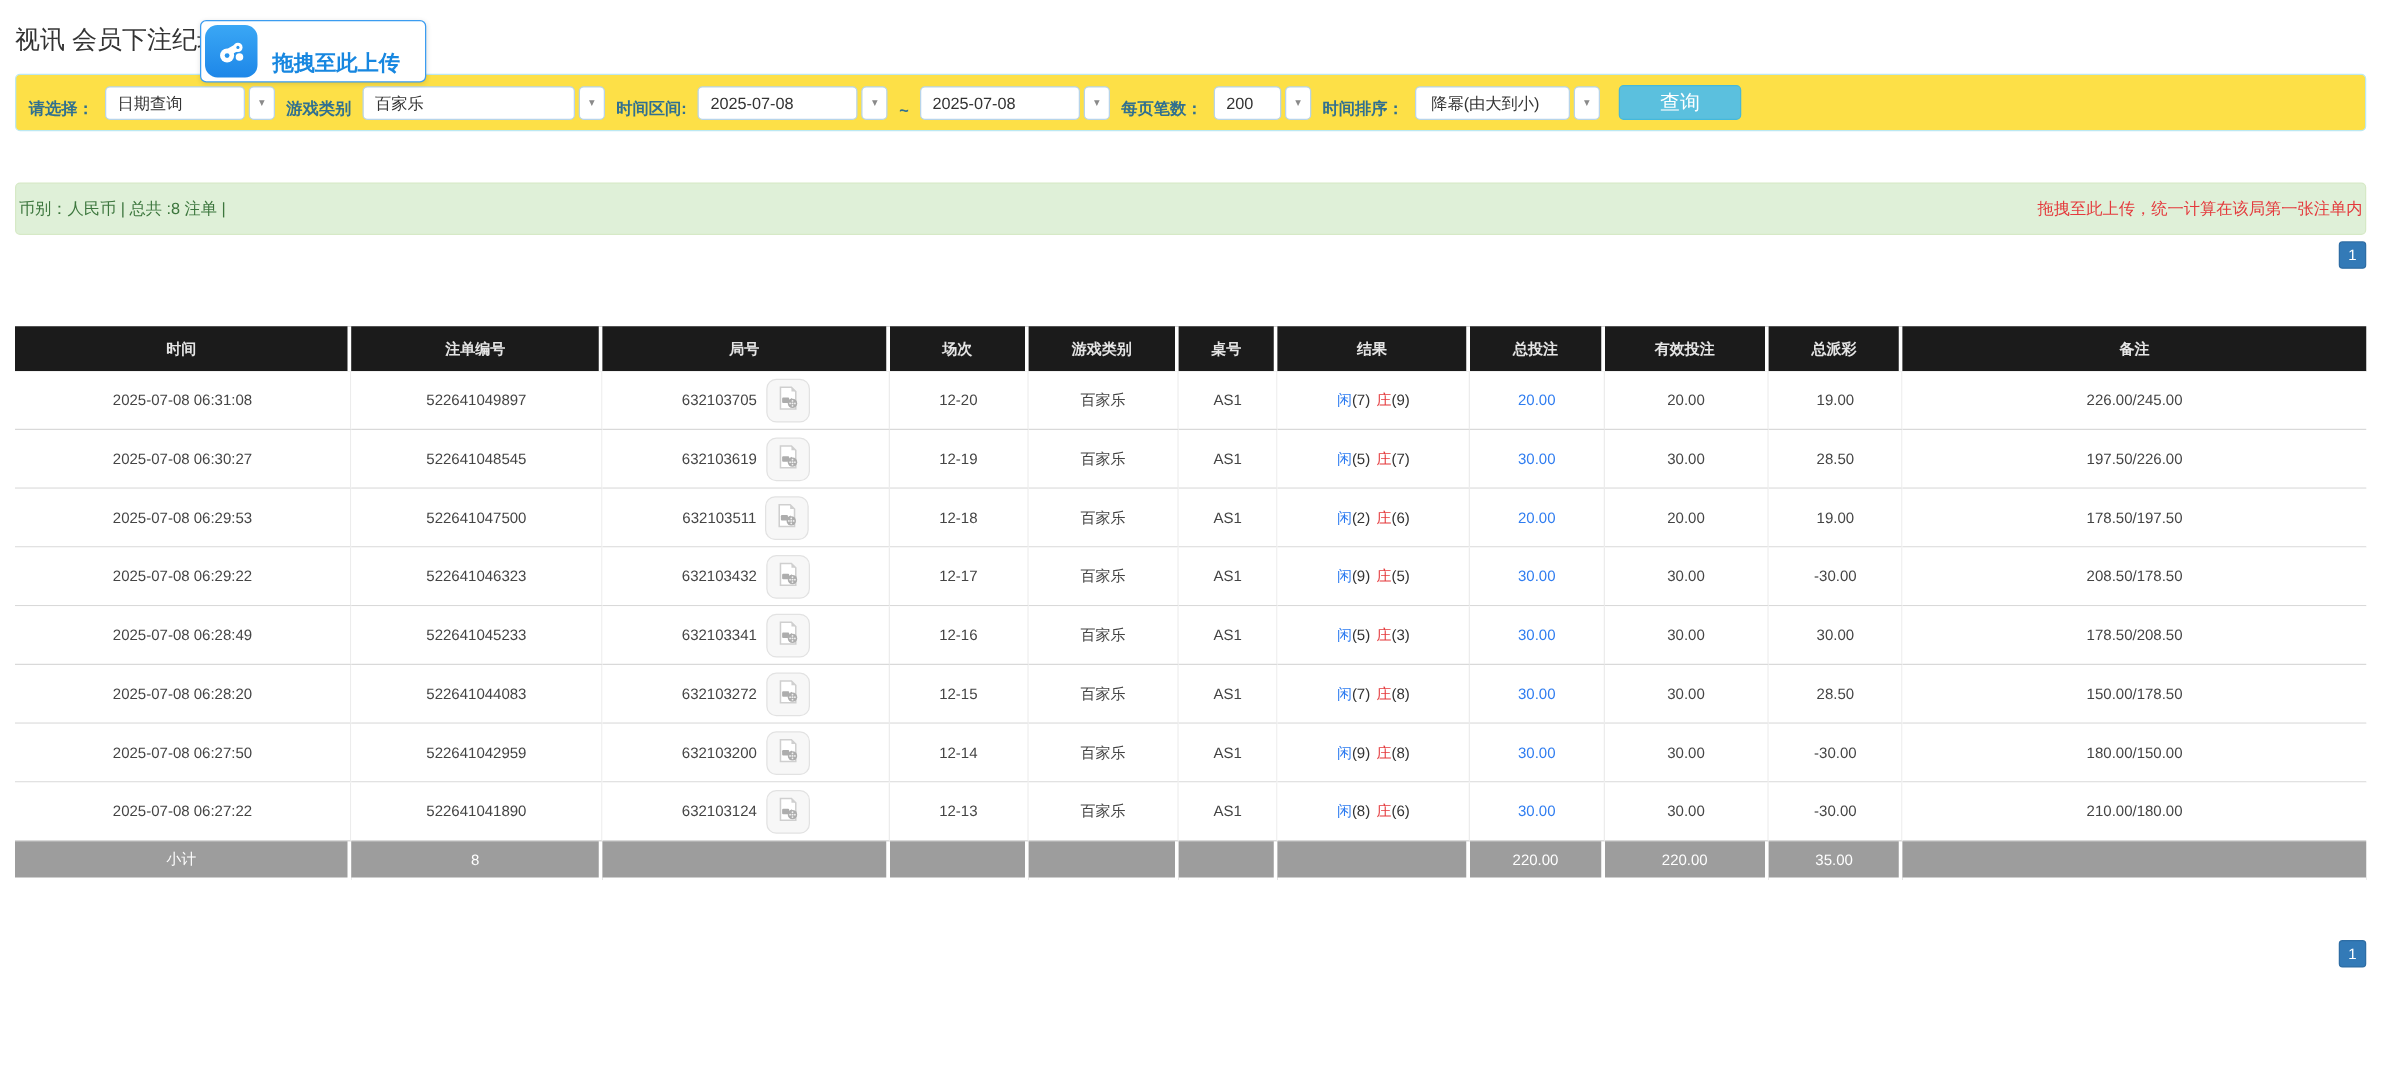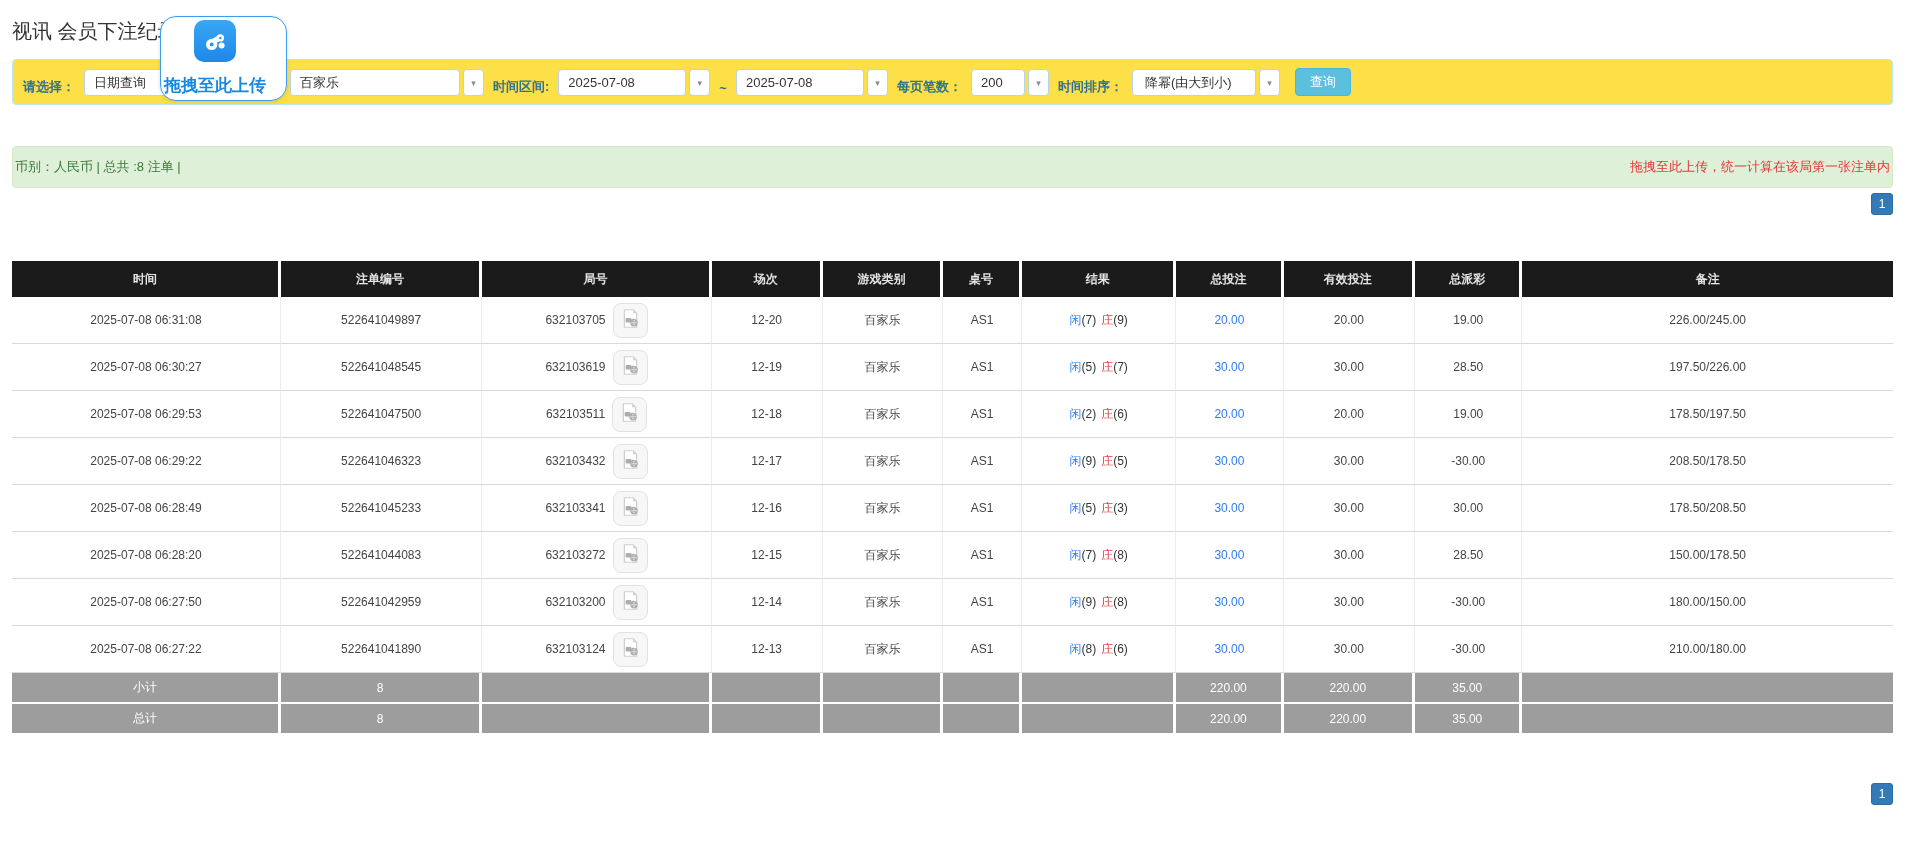--- a/index.html
+++ b/index.html
@@ -4,44 +4,44 @@
 <style>
   * { box-sizing: border-box; }
   html, body { margin:0; padding:0; background:#fff; }
   body { font-family:"Liberation Sans","DejaVu Sans",sans-serif; color:#333; min-width:1905px; }
   .page { position:relative; margin:0 12px; padding-top:10px; }
 
   
   .page-title { font-size:20px; font-weight:normal; color:#333; margin:8px 0 14px 0; }
 
   
-  .upload-overlay { position:absolute; left:148px; top:16px; z-index:20; display:flex; align-items:center;
-    gap:12px; background:#fff; border:1px solid #3b9cf0; border-radius:16px; padding:3px 20px 3px 3px;
-    box-shadow:0 1px 4px rgba(0,0,0,.12);flex-direction:column; }
+  .upload-overlay { position:absolute; left:148px; top:16px; z-index:20; display:flex; align-items:flex-end;
+    gap:12px; background:#fff; border:1px solid #3b9cf0; border-radius:5px; padding:3px 20px 3px 3px;
+    box-shadow:0 1px 4px rgba(0,0,0,.12); }
   .upload-icon { width:42px; height:42px; border-radius:10px; background:linear-gradient(180deg,#3aa7f5,#1e87e8);
     display:flex; align-items:center; justify-content:center; flex:0 0 auto; }
   .upload-label { color:#1787e0; font-weight:bold; font-size:17px; white-space:nowrap; }
 
   
   .filter-bar { background:#fde047; border:1px solid #bce8f1; border-radius:4px; padding:8px 10px;
     display:flex; align-items:flex-end; gap:9px; font-size:13px; }
   .f-label { color:#31708f; font-weight:bold; white-space:nowrap; }
   .tilde { color:#31708f; font-weight:bold; }
   .combo { display:inline-flex; align-items:stretch; gap:3px; }
   .combo-text { background:#fff; border:1px solid #b7d4ea; border-radius:4px; height:27px; line-height:25px;
     padding:0 9px; font-size:13px; color:#333; white-space:nowrap; overflow:hidden; }
   .combo-arrow { width:21px; height:27px; background:#fff; border:1px solid #b7d4ea; border-radius:4px;
     display:flex; align-items:center; justify-content:center; color:#8a8a8a; font-size:9px; cursor:pointer; }
   .w-qt  .combo-text { width:112px; }
   .w-game .combo-text { width:170px; }
   .w-date .combo-text { width:128px; }
   .w-size .combo-text { width:54px; }
   .w-sort .combo-text { width:124px;padding-left:12px; }
-  .search-btn { background:#5bc0de; border:1px solid #46b8da; color:#fff; font-size:13px; height:28px;
-    padding:0 14px; border-radius:4px; margin-left:6px; cursor:pointer; }
+  .search-btn { background:#5bc0de; border:1px solid #46b8da; color:#fff; font-size:16px; height:28px;
+    padding:0 32px; border-radius:4px; margin-left:6px; cursor:pointer; }
 
   
   .info-bar { margin-top:41px; background:#dff0d8; border:1px solid #d6e9c6; border-radius:4px;
     padding:11px 2px; display:flex; justify-content:space-between; align-items:center; font-size:13px; color:#3c763d; }
   .info-right { color:#e4393c; }
 
   
   .pagination { display:flex; justify-content:flex-end; }
   .pagination.top { margin-top:5px; margin-bottom:46px; }
   .pagination.bottom { margin-top:48px; padding-bottom:58px; }
@@ -439,33 +439,20 @@
           <td></td>
           <td></td>
           <td></td>
           <td></td>
           <td></td>
           <td>220.00</td>
           <td>220.00</td>
           <td>35.00</td>
           <td></td>
         </tr>
-        <tr class="summary-row">
-          <td>总计</td>
-          <td>8</td>
-          <td></td>
-          <td></td>
-          <td></td>
-          <td></td>
-          <td></td>
-          <td>220.00</td>
-          <td>220.00</td>
-          <td>35.00</td>
-          <td></td>
-        </tr>
       </tbody>
   </table>
 
   <div class="pagination bottom">
     <button class="page-btn">1</button>
   </div>
 
 </div>
 
 </body></html>

